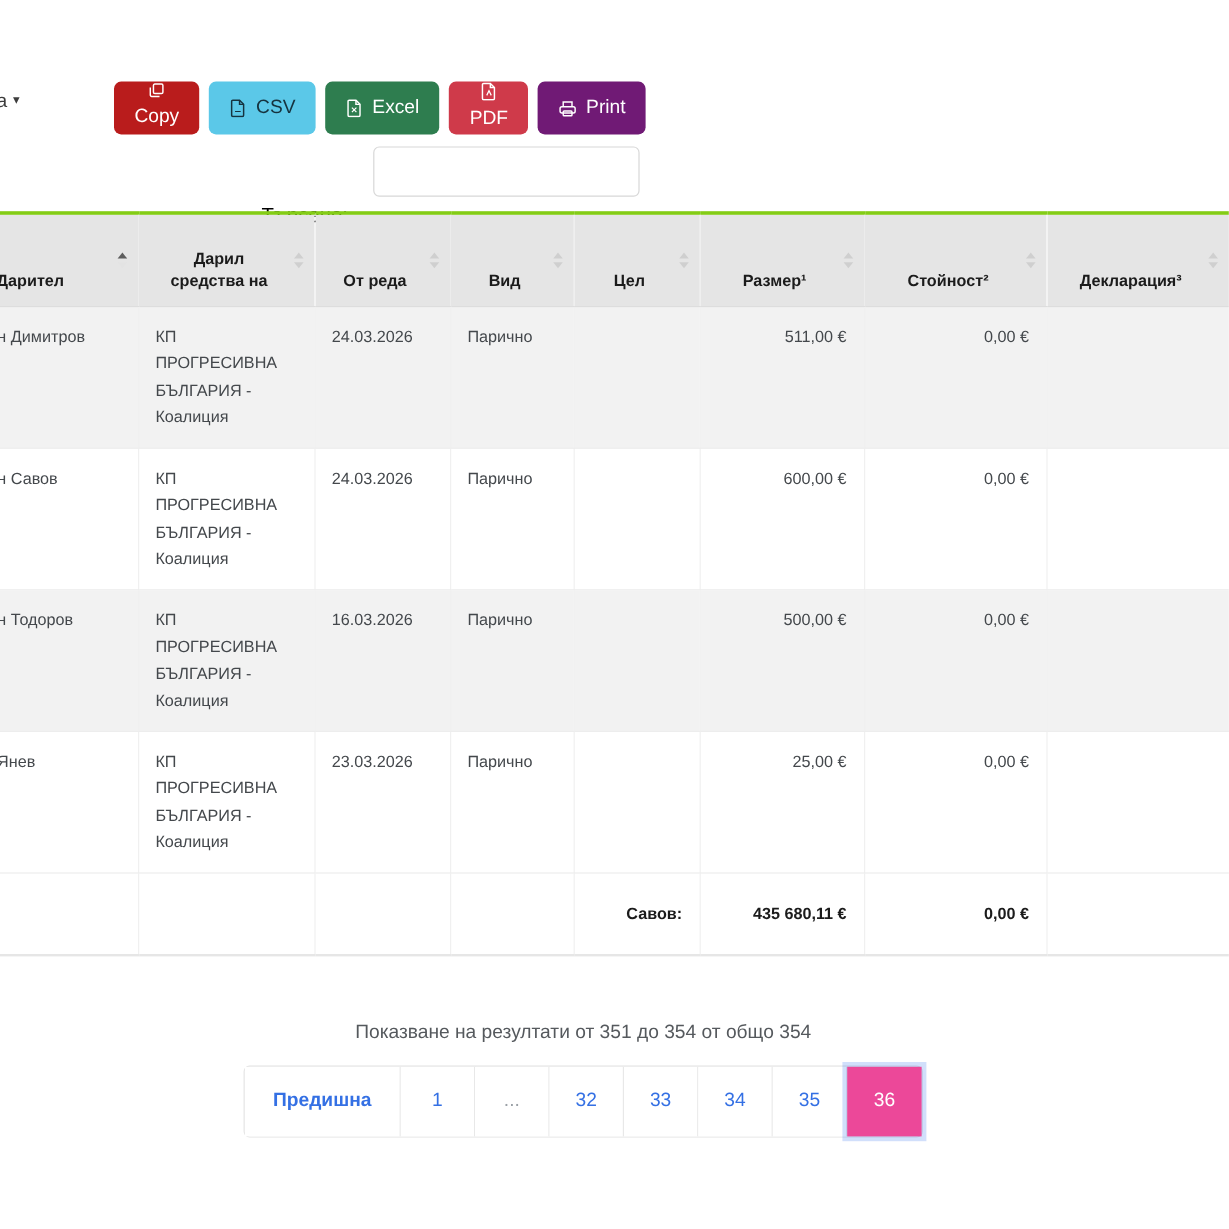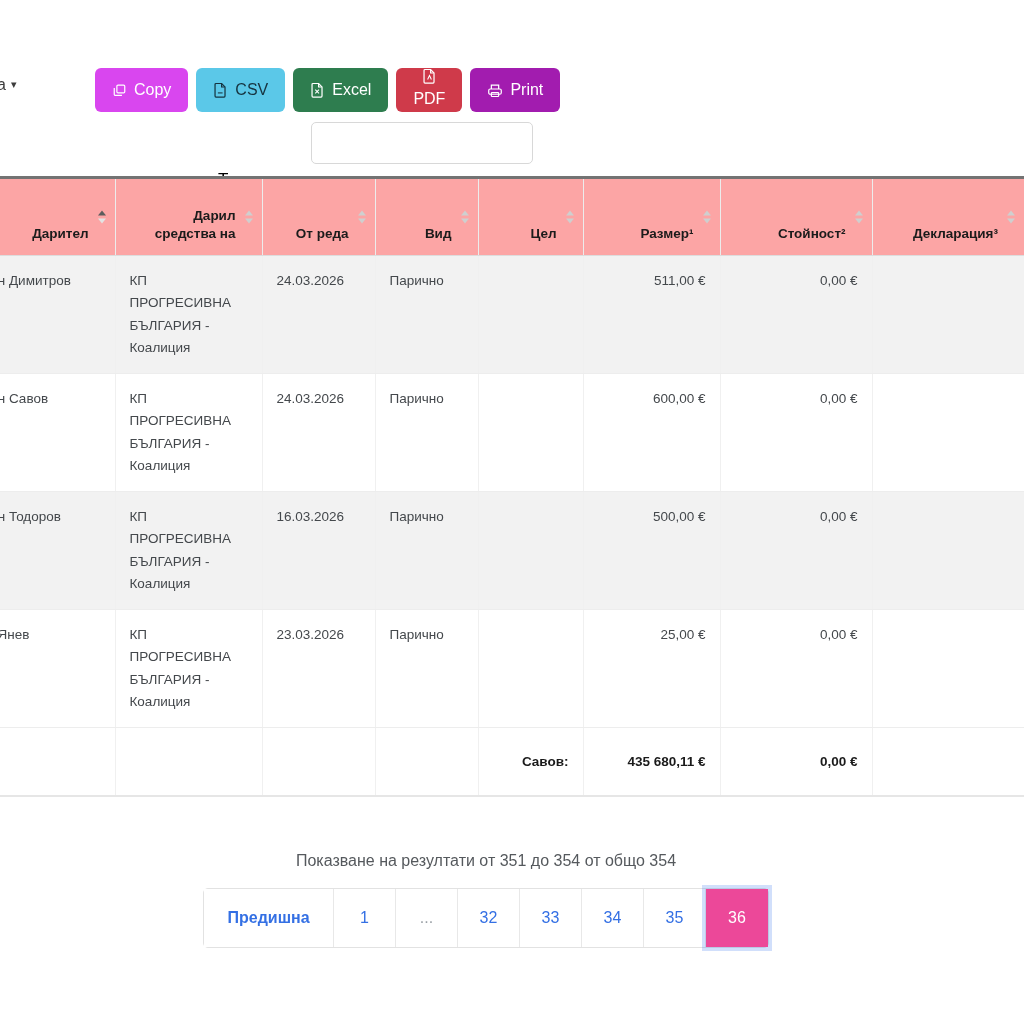--- a/index.html
+++ b/index.html
@@ -66,25 +66,25 @@
     border: none;
     border-radius: 6px;
     font-size: 16px;
     font-family: "Liberation Sans", sans-serif;
     color: #ffffff;
     cursor: pointer;
     white-space: nowrap;
     line-height: 1;
   }
   .dt-btn svg { display: block; }
-  .dt-btn.copy  { background: #d946ef; }
+  .dt-btn.copy  { background: #b91c1c; flex-direction: column; }
   .dt-btn.csv   { background: #5bc8e8; color: #16333f; }
   .dt-btn.excel { background: #2e7d4f; }
   .dt-btn.pdf   { background: #cf3a4a; flex-direction: column; }
-  .dt-btn.print { background: #a21caf; }
+  .dt-btn.print { background: #701a75; }
 
   
   .search-row {
     position: absolute;
     left: 0;
     top: 120px;
     width: 1076px;
     height: 56px;
   }
   .search-label {
@@ -121,25 +121,25 @@
     width: 1076px;
   }
   table.dt {
     border-collapse: collapse;
     width: 1076px;
     table-layout: fixed;
     font-size: 13.5px;
   }
   table.dt thead th {
     position: relative;
-    border-top: 3px solid #737373;
+    border-top: 3px solid #84cc16;
     border-bottom: 1px solid #dddddd;
     border-right: 1px solid #ececec;
-    background: #fca5a5;
-    text-align: right;
+    background: #e5e5e5;
+    text-align: center;
     vertical-align: bottom;
     padding: 14px 26px 12px 14px;
     height: 78px;
     box-sizing: border-box;
     font-weight: bold;
     font-size: 13.5px;
     color: #1b1b1b;
     line-height: 1.35;
     cursor: pointer;
     white-space: normal;

